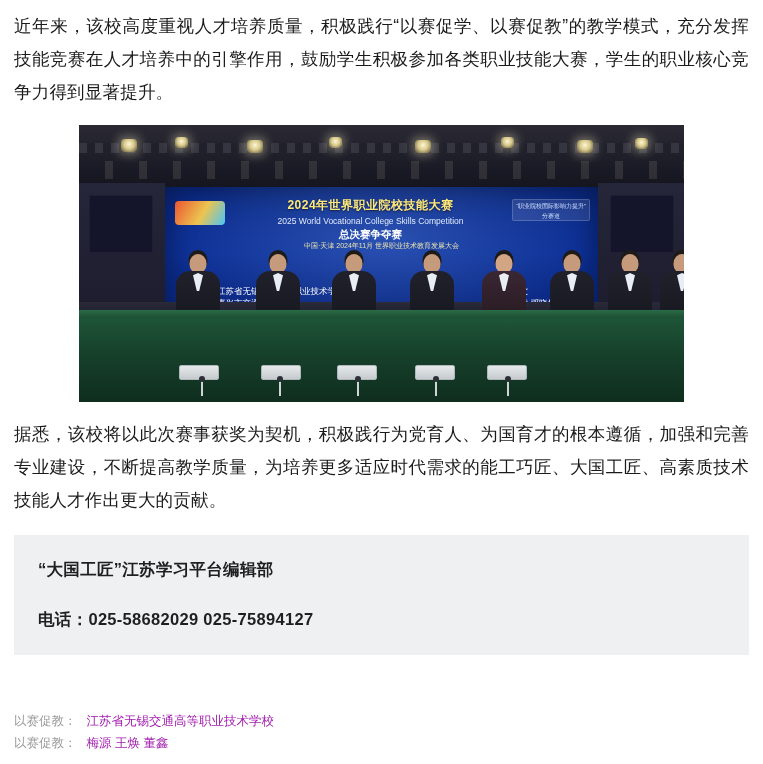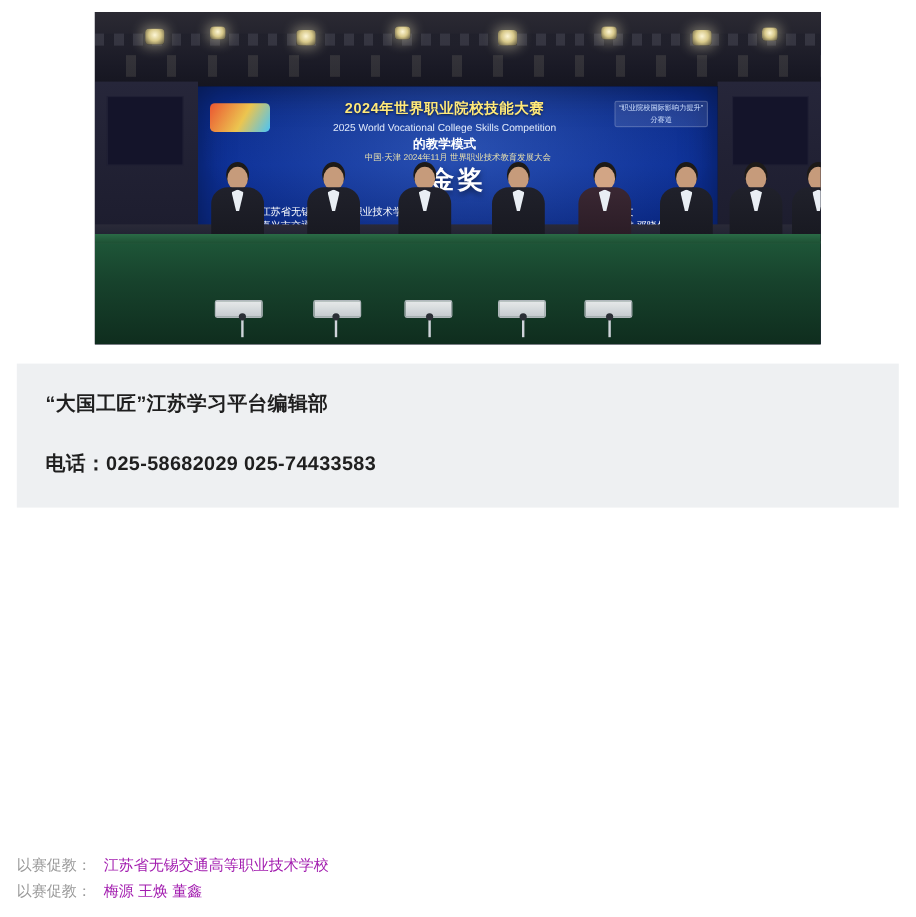--- a/index.html
+++ b/index.html
@@ -285,20 +285,21 @@
   }
   .meta .row { display: flex; gap: 10px; }
   .meta .label { white-space: nowrap; }
   .meta .value { color: #a21caf; }
 </style>
 </head>
 <body>
 
 <div class="page">
 
+  <p class="para first">近年来，该校高度重视人才培养质量，积极践行“以赛促学、以赛促教”的教学模式，充分发挥技能竞赛在人才培养中的引擎作用，鼓励学生积极参加各类职业技能大赛，学生的职业核心竞争力得到显著提升。</p>
 
   <div class="figure">
     <div class="photo">
 
       <div class="ceiling"></div>
       <div class="truss"></div>
       <div class="spot-strip"></div>
 
       <div class="lamp" style="left:42px; top:14px;"></div>
       <div class="lamp b" style="left:96px; top:12px;"></div>
@@ -311,24 +312,23 @@
 
       <div class="wall-l"></div>
       <div class="wall-r"></div>
       <div class="panel-dark" style="left:10px; top:70px; width:64px; height:58px;"></div>
       <div class="panel-dark" style="right:10px; top:70px; width:64px; height:58px;"></div>
 
       <div class="screen">
         <div class="s-logo"></div>
         <div class="s-title">2024年世界职业院校技能大赛</div>
         <div class="s-sub">2025 World Vocational College Skills Competition</div>
-        <div class="s-sub2">的教学模式</div>
+        <div class="s-sub2">总决赛争夺赛</div>
         <div class="s-tag">“职业院校国际影响力提升”分赛道</div>
         <div class="s-ribbon">中国·天津 2024年11月 世界职业技术教育发展大会</div>
-        <div class="s-prize">金奖</div>
         <div class="s-cols">
           <div class="col left" style="white-space:pre-line;">江苏省无锡交通高等职业技术学校
 嘉兴市交通学校
 新疆交通职业技术学院</div>
           <div class="col right" style="white-space:pre-line;">陈程 滕家文
 丁煜明 姚君 邓晓然
 夏文博 朱卫</div>
         </div>
       </div>
 
@@ -388,24 +388,25 @@
         <div class="mic" style="left:122px;"></div>
         <div class="mic" style="left:200px;"></div>
         <div class="mic" style="left:278px;"></div>
         <div class="mic" style="left:356px;"></div>
         <div class="mic" style="left:428px;"></div>
       </div>
 
     </div>
   </div>
 
+  <p class="para">据悉，该校将以此次赛事获奖为契机，积极践行为党育人、为国育才的根本遵循，加强和完善专业建设，不断提高教学质量，为培养更多适应时代需求的能工巧匠、大国工匠、高素质技术技能人才作出更大的贡献。</p>
 
   <div class="notice">
     <div class="notice-line">“大国工匠”江苏学习平台编辑部</div>
-    <div class="notice-line second">电话：025-58682029 025-74433583</div>
+    <div class="notice-line second">电话：025-58682029 025-75894127</div>
   </div>
 
   <div class="meta">
     <div class="row">
       <span class="label">以赛促教：</span>
       <span class="value">江苏省无锡交通高等职业技术学校</span>
     </div>
     <div class="row">
       <span class="label">以赛促教：</span>
       <span class="value">梅源 王焕 董鑫</span>

